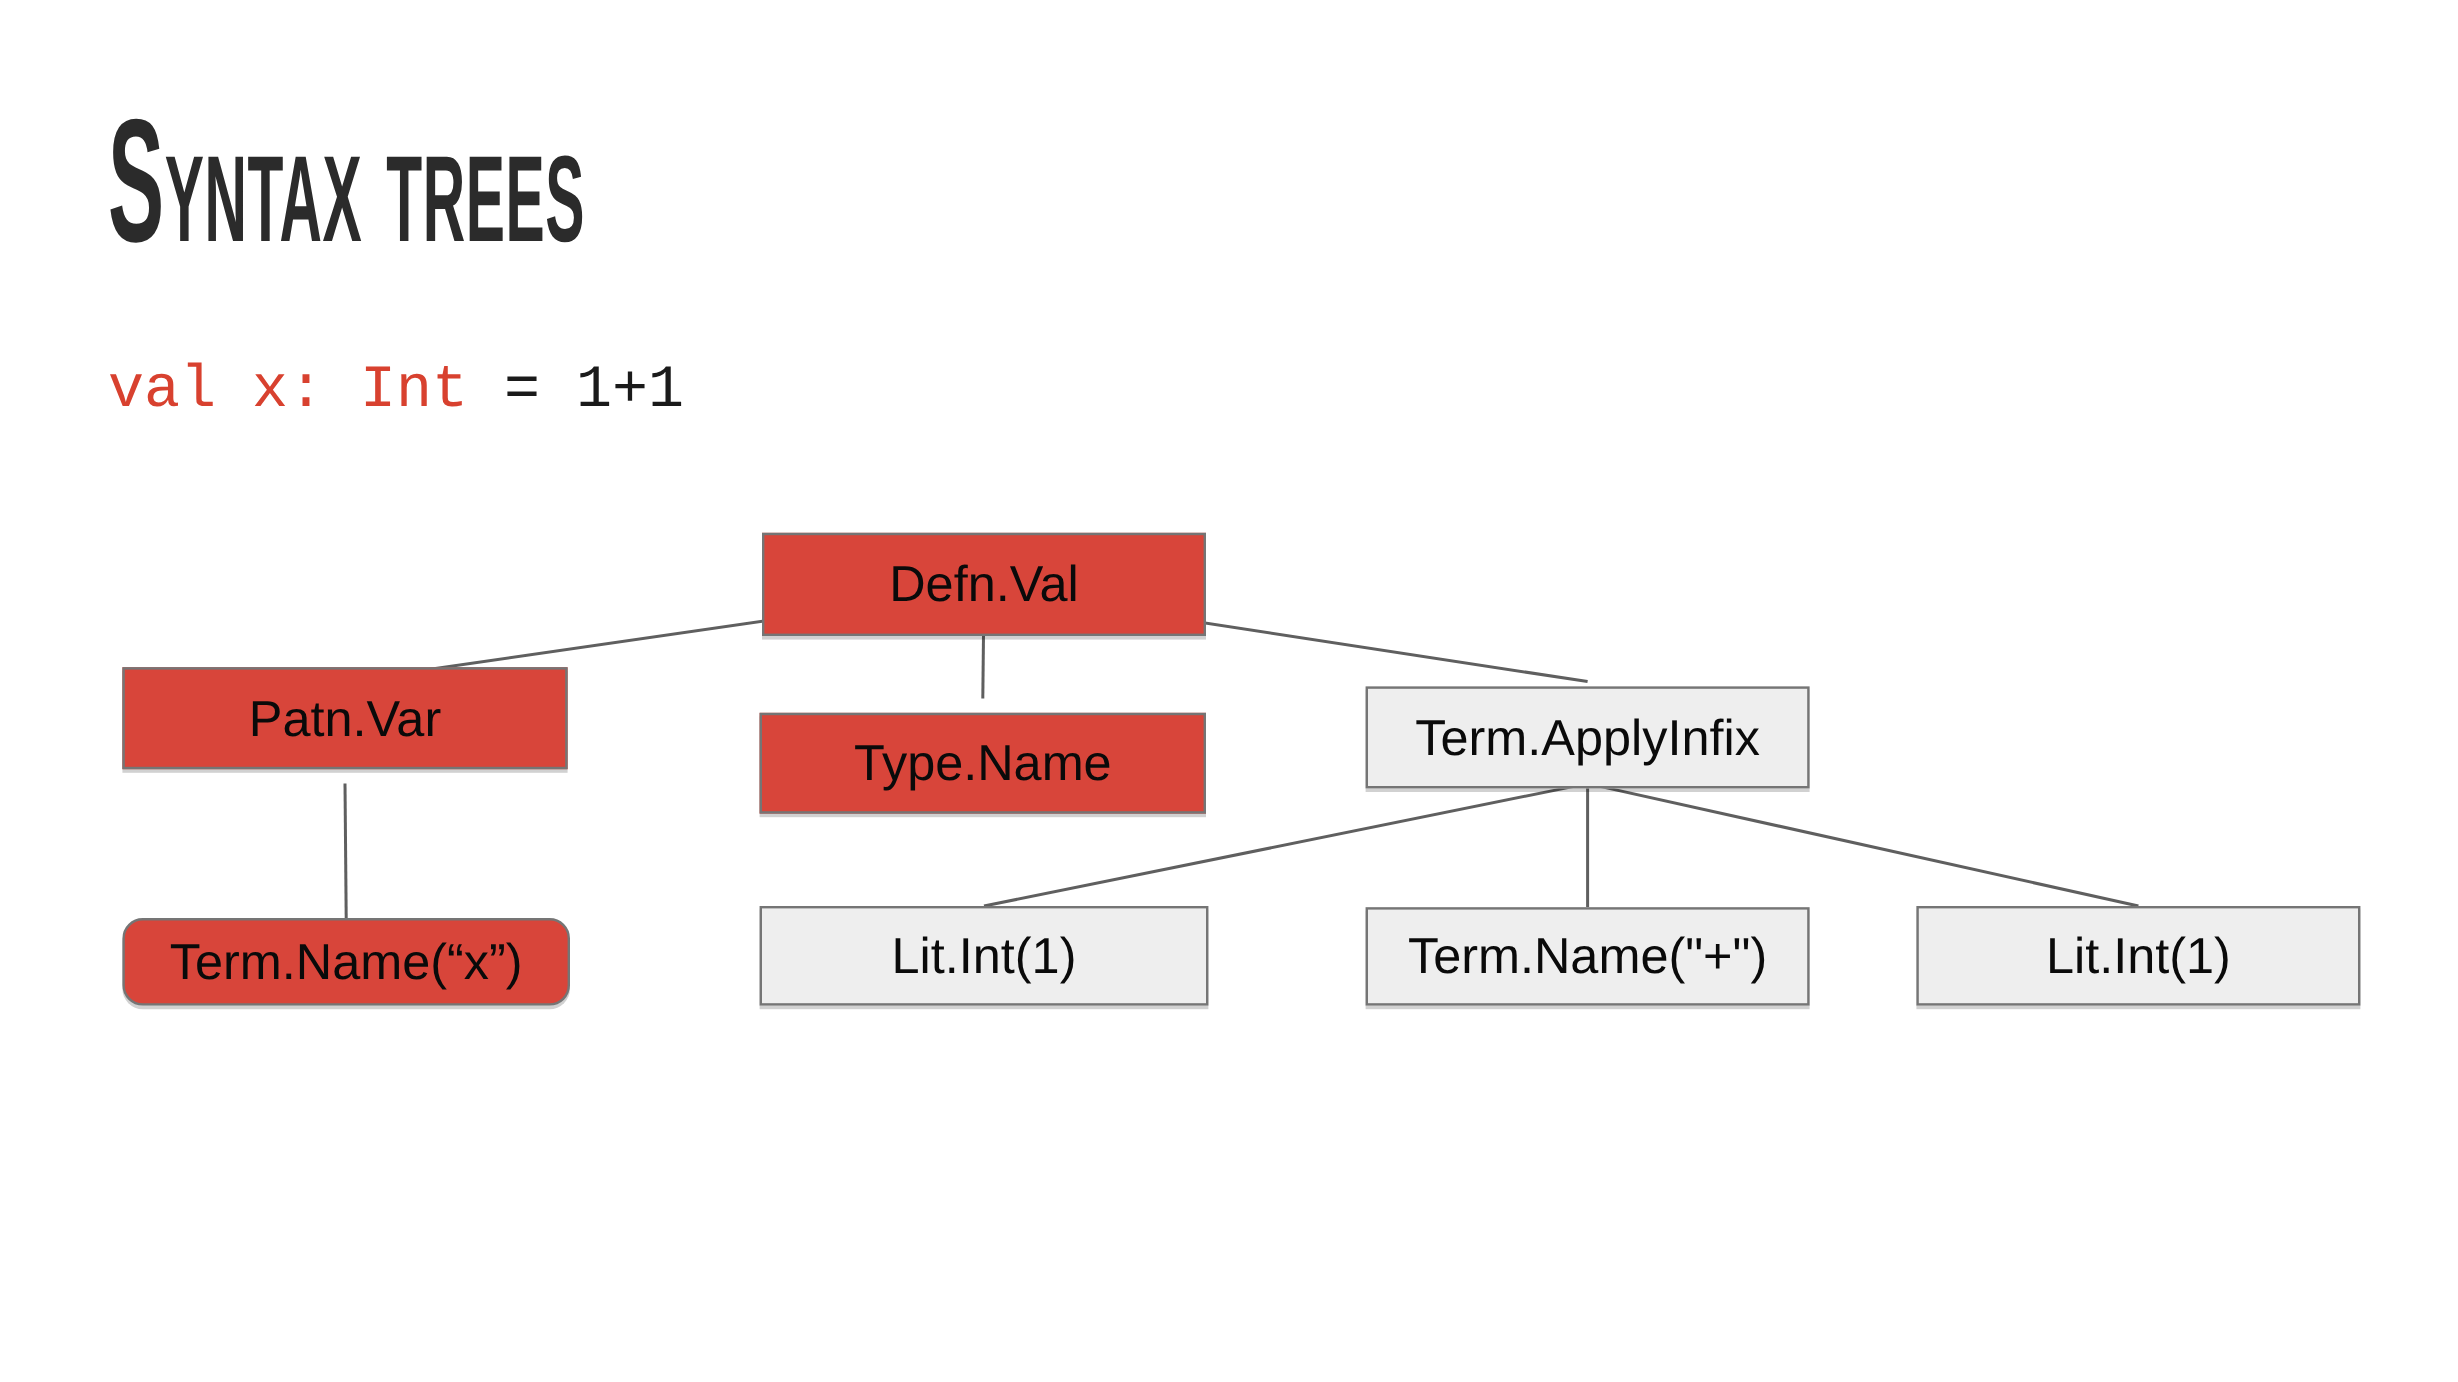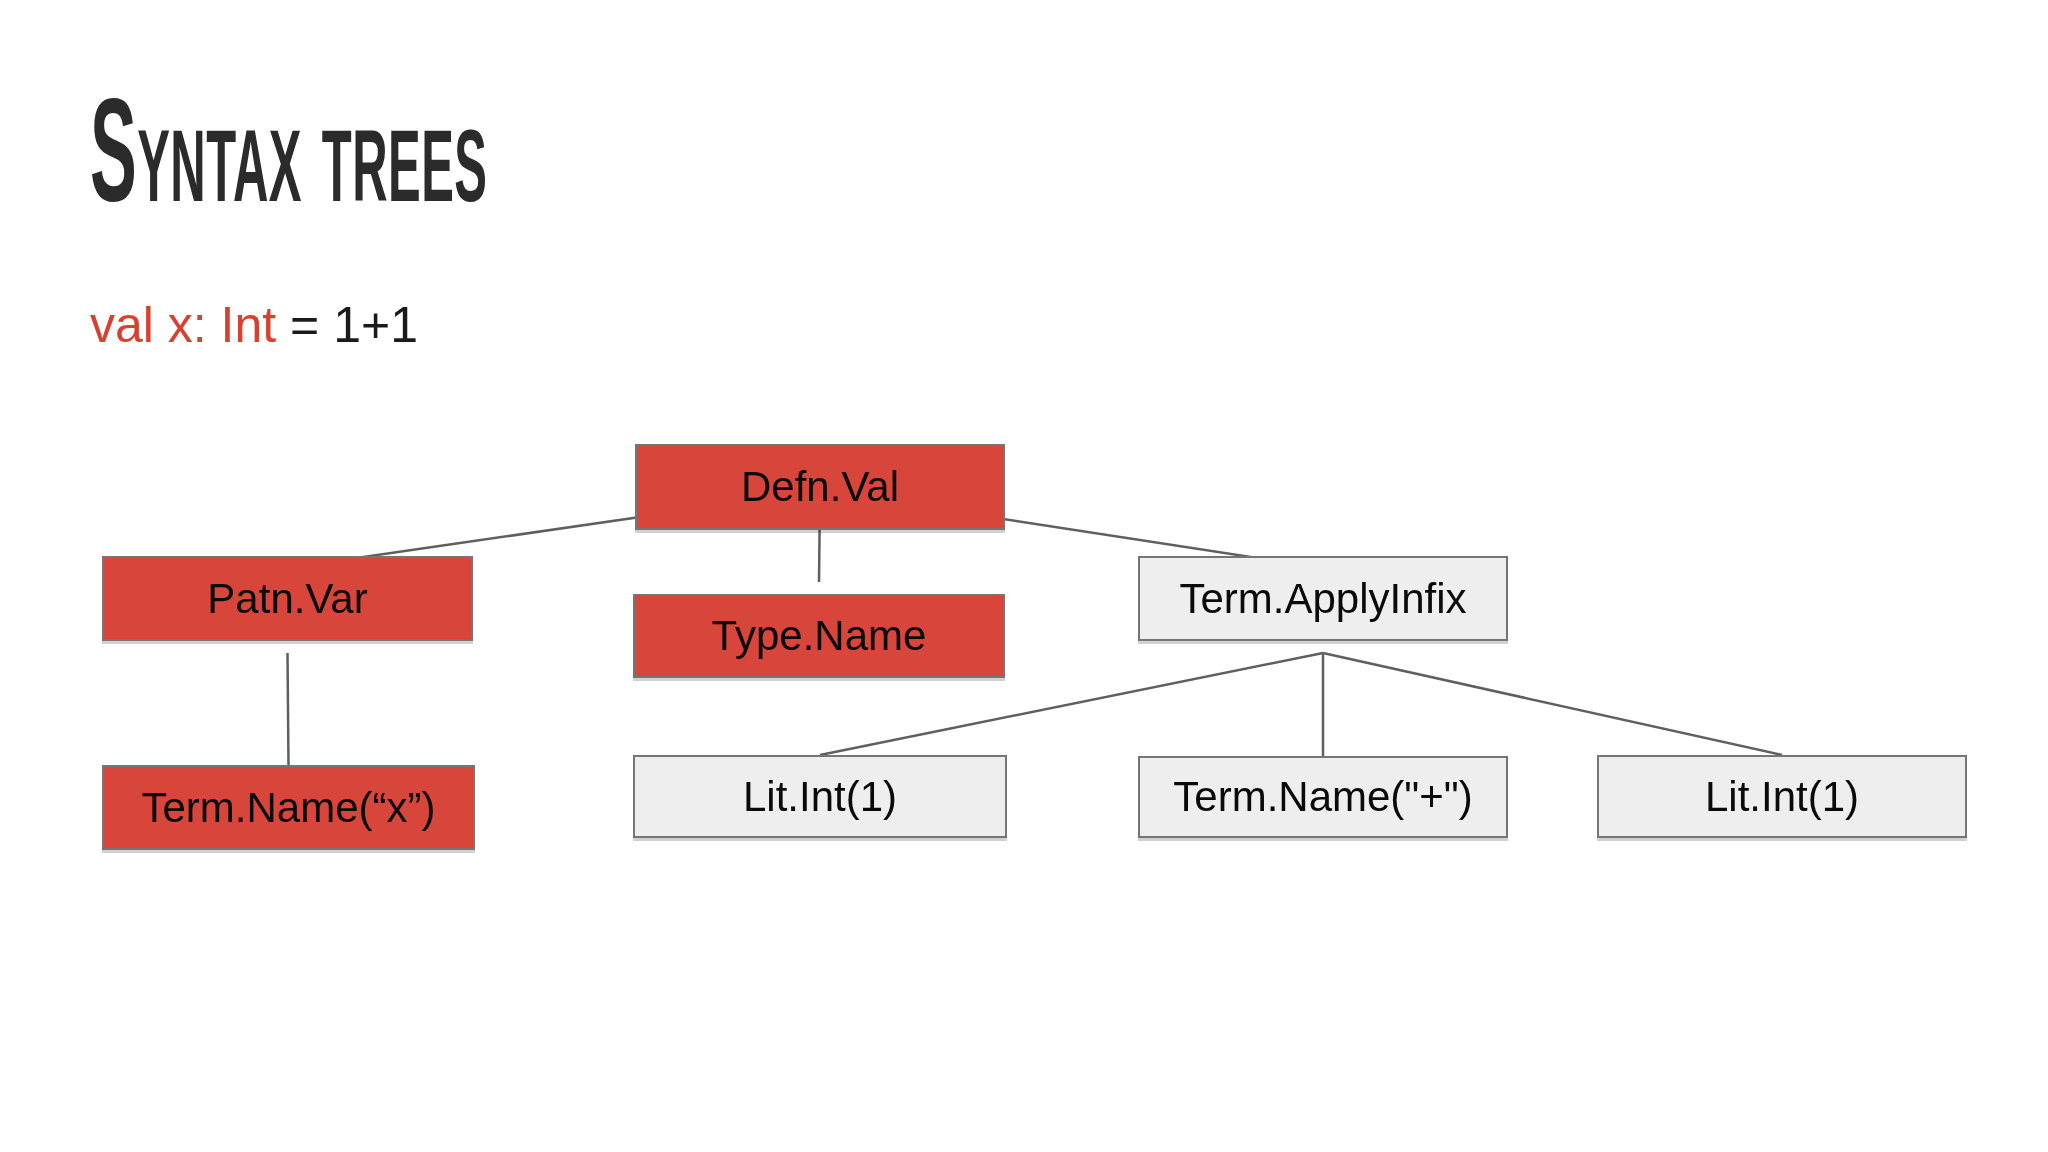--- a/index.html
+++ b/index.html
@@ -32,20 +32,21 @@
     white-space: nowrap;
   }
   .code {
     position: absolute;
     left: 90px;
     top: 298px;
     font-size: 50px;
     line-height: 1.1;
     white-space: pre;
     font-weight: normal;
+    font-family: Liberation Mono, monospace;
   }
   .code .decl  { color: var(--code-red, #d8412f); }
   .code .expr  { color: var(--code-black, #1a1a1a); }
 
   #edges {
     position: absolute;
     left: 0; top: 0;
     width: 2048px;
     height: 1152px;
     z-index: 1;
@@ -82,19 +83,19 @@
       <line x1="287.5" y1="653" x2="288.5" y2="765" stroke="#5f5f5f" stroke-width="2.5"></line>
       <line x1="1323" y1="653" x2="820" y2="755" stroke="#5f5f5f" stroke-width="2.5"></line>
       <line x1="1323" y1="653" x2="1323" y2="756" stroke="#5f5f5f" stroke-width="2.5"></line>
       <line x1="1323" y1="653" x2="1782" y2="755" stroke="#5f5f5f" stroke-width="2.5"></line>
     </svg>
 
   <div id="nodes">
       <div class="tree-node red" style="left: 635px; top: 405px; width: 370px; height: 86px; margin-top: 39px;">Defn.Val</div>
       <div class="tree-node red" style="left: 102px; top: 556px; width: 371px; height: 85px;">Patn.Var</div>
       <div class="tree-node red" style="left: 633px; top: 594px; width: 372px; height: 84px;">Type.Name</div>
-      <div class="tree-node gray" style="left: 1138px; top: 556px; width: 370px; height: 85px;">Term.ApplyInfix</div>
-      <div class="tree-node red" style="left: 102px; top: 765px; width: 373px; height: 85px;">Term.Name(“x”)</div>
+      <div class="tree-node gray" style="left: 1138px; top: 572px; width: 370px; height: 85px;">Term.ApplyInfix</div>
+      <div class="tree-node red" style="left: 102px; top: 765px; width: 373px; height: 73px; border-radius: 17px;">Term.Name(“x”)</div>
       <div class="tree-node gray" style="left: 633px; top: 755px; width: 374px; height: 83px;">Lit.Int(1)</div>
       <div class="tree-node gray" style="left: 1138px; top: 756px; width: 370px; height: 82px;">Term.Name("+")</div>
       <div class="tree-node gray" style="left: 1597px; top: 755px; width: 370px; height: 83px;">Lit.Int(1)</div>
     </div>
 </div>
 
 </body></html>

